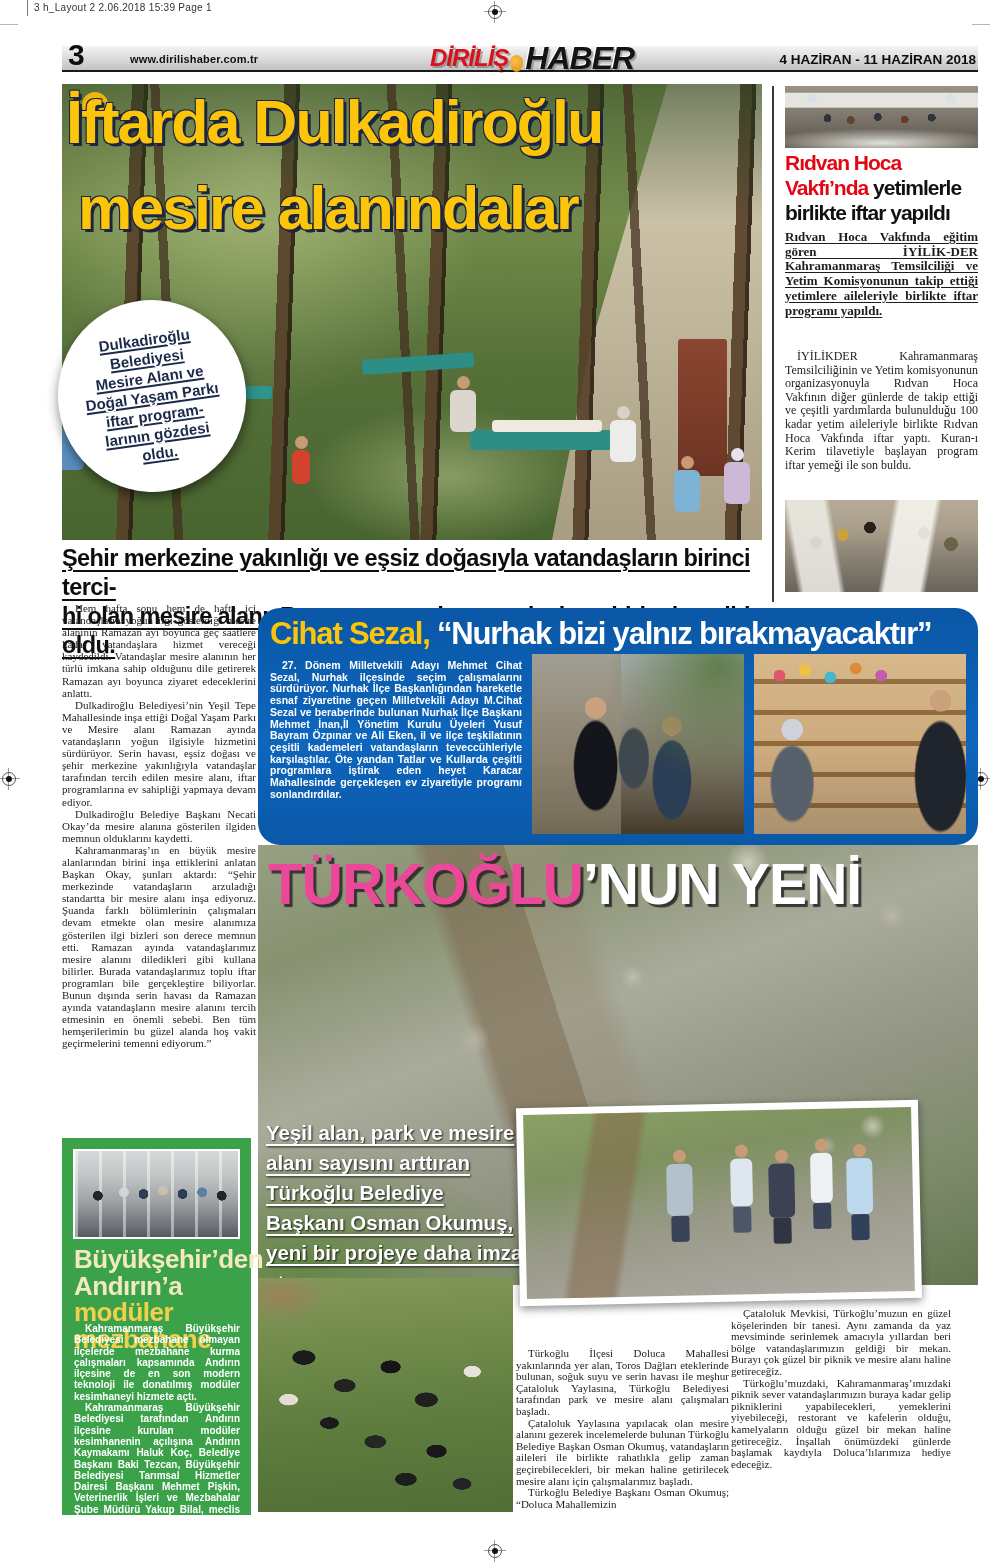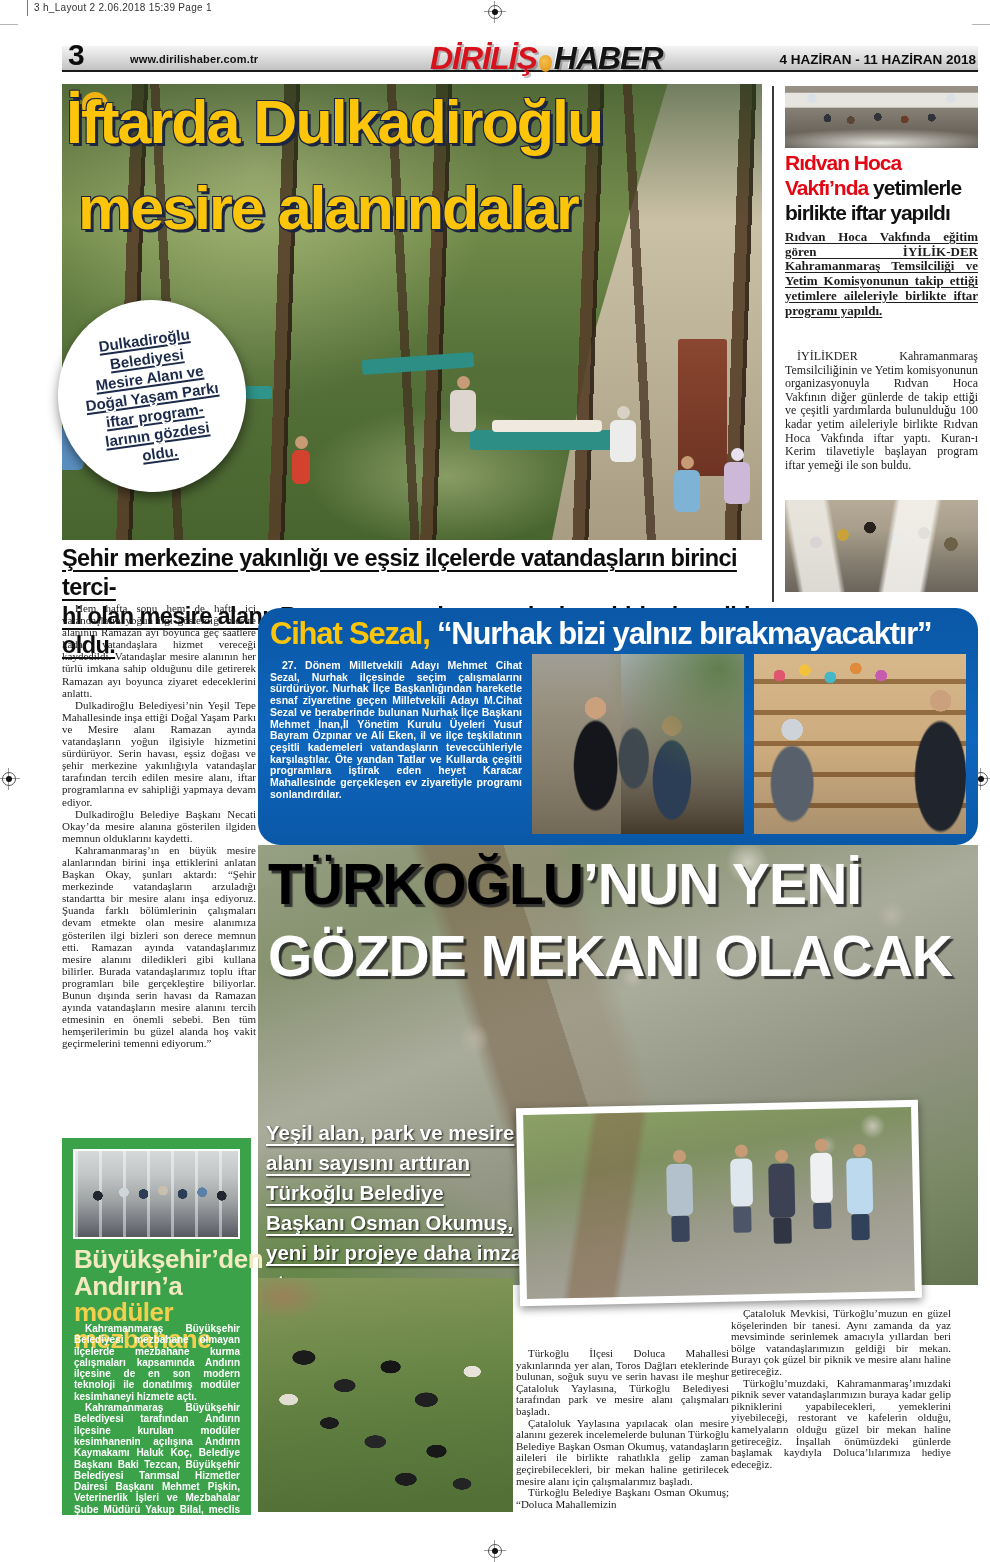--- a/index.html
+++ b/index.html
@@ -15,21 +15,21 @@
   .reg .v{position:absolute;left:10px;top:0;width:1px;height:22px;background:#999;}
   .reg .c{position:absolute;left:4px;top:4px;width:12px;height:12px;border:1px solid #555;border-radius:50%;}
   .reg .d{position:absolute;left:8px;top:8px;width:6px;height:6px;background:#111;border-radius:50%;}
   
   .mast-bar{left:62px;top:46px;width:916px;height:24px;
      background:linear-gradient(180deg,#f4f4f4 0%,#dedede 45%,#c2c2c2 100%);
      border-bottom:2px solid #1a1a1a;}
   .pagenum{left:68px;top:38px;font-size:30px;font-weight:900;color:#0d0d0d;}
   .siteurl{left:130px;top:53px;font-size:11px;font-weight:700;color:#111;letter-spacing:.2px;}
   .logo{left:430px;top:38px;height:40px;display:flex;align-items:center;font-style:italic;font-weight:900;}
-  .logo .p1{font-size:32px;color:#d8121c;letter-spacing:-1px;text-shadow:2px 2px 0 rgba(0,0,0,.25);}
+  .logo .p1{font-size:24px;color:#d8121c;letter-spacing:-1px;text-shadow:2px 2px 0 rgba(0,0,0,.25);}
   .logo .drop{display:inline-block;width:13px;height:17px;margin:10px 2px 0 2px;
      background:radial-gradient(circle at 40% 35%,#f6c04a,#df8f12);border-radius:50% 50% 50% 50%/40% 40% 60% 60%;}
   .logo .p2{font-size:32px;color:#141414;letter-spacing:-1px;text-shadow:2px 2px 0 rgba(0,0,0,.25),-1px -1px 0 #fff;}
   .dateline{left:700px;top:52px;width:276px;text-align:right;font-size:13.5px;font-weight:800;color:#0d0d0d;}
   
   .photo{overflow:hidden;}
   
   .hl{font-weight:900;color:#fcc50a;letter-spacing:-2px;line-height:1;
       text-shadow:3px 3px 0 #1b2440,-1px -1px 0 #1b2440,1px -1px 0 #1b2440,-1px 1px 0 #1b2440;}
   .hl1{left:66px;top:92px;font-size:61px;}
@@ -55,21 +55,21 @@
   
   .bluebox{left:258px;top:608px;width:720px;height:237px;
      background:linear-gradient(180deg,#0a57a6 0%,#0e66bd 55%,#0a58a8 100%);border-radius:22px;}
   .bb-head{left:12px;top:8px;width:700px;font-size:31px;font-weight:900;letter-spacing:-1.2px;color:#fff;white-space:nowrap;}
   .bb-head .yel{color:#fcc50a;}
   .bb-body{left:12px;top:52px;width:252px;font-size:10.5px;font-weight:700;line-height:11.7px;
      color:#fff;text-align:justify;text-indent:12px;}
   
   .thl{font-weight:900;letter-spacing:-1px;line-height:1;color:#fff;
       text-shadow:3px 3px 1px rgba(35,35,35,.85);}
-  .thl .yel{color:#000000;}
+  .thl .yel{color:#ec4899;}
   .thl1{left:268px;top:856px;font-size:57px;}
   .thl2{left:268px;top:928px;font-size:57px;}
   .caption{left:266px;top:1118px;width:258px;font-size:20.5px;font-weight:800;line-height:30px;color:#fff;
      text-decoration:underline;text-decoration-thickness:2px;text-underline-offset:4px;
      text-shadow:1px 1px 2px rgba(0,0,0,.8);}
   .inset{left:518px;top:1104px;width:402px;height:198px;background:#fff;padding:7px;box-sizing:border-box;
      transform:rotate(-1.2deg);box-shadow:0 3px 9px rgba(0,0,0,.45);}
   .botcol p{margin:0;font-size:11px;line-height:11.6px;text-indent:12px;}
   .botcol1{left:516px;top:1308px;width:213px;margin-top:40px;}
   .botcol2{left:731px;top:1308px;width:220px;}
@@ -180,21 +180,21 @@
   <div class="abs badge">
     <span>Dulkadiroğlu</span>
     <span>Belediyesi</span>
     <span>Mesire Alanı ve</span>
     <span>Doğal Yaşam Parkı</span>
     <span>iftar program-</span>
     <span>larının gözdesi</span>
     <span>oldu.</span>
   </div>
   <div class="abs subhead">
-    <div>Şehir merkezine yakınlığı ve eşsiz ilçelerde vatandaşların birinci terci-</div>
+    <div>Şehir merkezine yakınlığı ve eşsiz doğasıyla vatandaşların birinci terci-</div>
     <div>hi olan mesire alanı, Ramazan ayında vatandaşların birinci tercihi oldu.</div>
   </div>
   <div class="abs leftcol bodyserif">
     <p>Hem hafta sonu hem de hafta içi vatandaşların yoğun ilgi gösterdiği mesire alanının Ramazan ayı boyunca geç saatlere kadar vatandaşlara hizmet vereceği kaydedildi. Vatandaşlar mesire alanının her türlü imkana sahip olduğunu dile getirerek Ramazan ayı boyunca ziyaret edeceklerini anlattı.</p>
     <p>Dulkadiroğlu Belediyesi’nin Yeşil Tepe Mahallesinde inşa ettiği Doğal Yaşam Parkı ve Mesire alanı Ramazan ayında vatandaşların yoğun ilgisiyle hizmetini sürdürüyor. Serin havası, eşsiz doğası ve şehir merkezine yakınlığıyla vatandaşlar tarafından tercih edilen mesire alanı, iftar programlarına ev sahipliği yapmaya devam ediyor.</p>
     <p>Dulkadiroğlu Belediye Başkanı Necati Okay’da mesire alanına gösterilen ilgiden memnun olduklarını kaydetti.</p>
     <p>Kahramanmaraş’ın en büyük mesire alanlarından birini inşa ettiklerini anlatan Başkan Okay, şunları aktardı: “Şehir merkezinde vatandaşların arzuladığı standartta bir mesire alanı inşa ediyoruz. Şuanda farklı bölümlerinin çalışmaları devam etmekte olan mesire alanımıza gösterilen ilgi bizleri son derece memnun etti. Ramazan ayında vatandaşlarımız mesire alanını diledikleri gibi kullana bilirler. Burada vatandaşlarımız toplu iftar programları bile gerçekleştire biliyorlar. Bunun dışında serin havası da Ramazan ayında vatandaşların mesire alanını tercih etmesinin en önemli sebebi. Ben tüm hemşerilerimin bu güzel alanda hoş vakit geçirmelerini temenni ediyorum.”</p>
   </div>
 
   <div class="abs divider"></div>
@@ -263,21 +263,20 @@
          radial-gradient(circle 20px at 88% 16%, rgba(186,184,170,.9), transparent 72%),
          radial-gradient(circle 30px at 68% 4%, rgba(214,212,200,.85), transparent 72%),
          radial-gradient(circle 16px at 52% 30%, rgba(196,192,178,.8), transparent 72%),
          radial-gradient(circle 22px at 30% 44%, rgba(186,180,164,.8), transparent 72%),
          radial-gradient(ellipse 320px 170px at 6% 96%, rgba(92,132,60,.85), transparent 72%),
          linear-gradient(72deg, transparent 34%, rgba(128,110,84,.65) 36% 45%, rgba(152,142,120,.5) 45% 50%, transparent 53%),
          linear-gradient(160deg,#97a083 0%,#879270 18%,#a9ab9b 40%,#939584 62%,#7c8a68 82%,#647551 100%);"></div>
   <div class="abs thl thl1">
     <span class="yel">TÜRKOĞLU</span><span>’NUN YENİ</span>
   </div>
-  <div class="abs thl thl2">GÖZDE MEKANI OLACAK</div>
   <div class="abs caption">Yeşil alan, park ve mesire alanı sayısını arttıran Türkoğlu Belediye Başkanı Osman Okumuş, yeni bir projeye daha imza atıyor.</div>
 
   <div class="abs inset">
     <div class="photo" style="position:relative;width:100%;height:100%;
          background:
            radial-gradient(circle 18px at 90% 10%, rgba(206,202,190,.9), transparent 70%),
            radial-gradient(circle 14px at 78% 20%, rgba(186,182,168,.85), transparent 70%),
            linear-gradient(100deg, transparent 16%, rgba(132,102,72,.5) 18% 28%, transparent 30%),
            linear-gradient(170deg,#8ba065 0%,#7e9160 28%,#9a9a8a 58%,#a6a49a 82%,#b0aea2 100%);">
       <div class="pp" style="left:142px;top:38px;">

